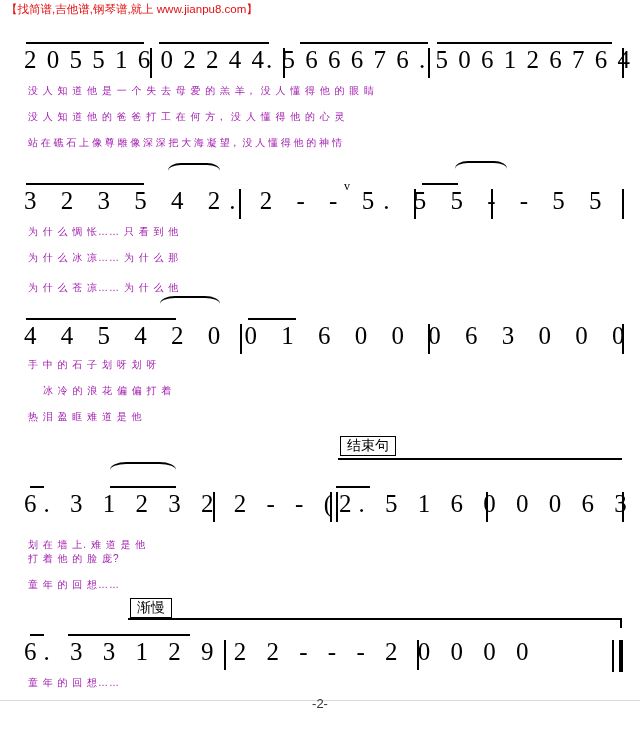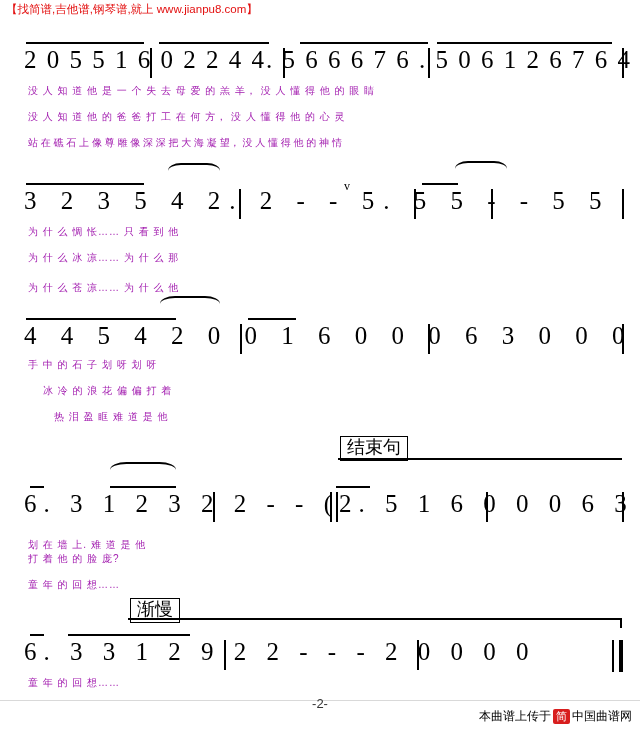--- a/index.html
+++ b/index.html
@@ -73,21 +73,21 @@
     border-radius: 50%/100%;
     height: 14px;
     border-left: 0; border-right: 0; border-bottom: 0;
   }
 
   
   .tagbox {
     position: absolute;
     border: 1.5px solid #000;
     background: #fff;
-    font-size: 18px;
+    font-size: 14px;
     font-family: "Liberation Sans", sans-serif;
     padding: 1px 6px 2px 6px;
     color: #000;
     line-height: 1.1;
   }
 
   
   .vmark {
     position: absolute;
     font-size: 12px;
@@ -185,21 +185,21 @@
     <div class="beam" style="left:248px; top:18px; width:48px;"></div>
 
     <div class="notes" style="left:24px; top:22px; letter-spacing:9px;">4 4 5 4 2 0 0   1 6 0 0 0   6 3 0 0 0 0</div>
 
     <div class="bar" style="left:240px; top:24px; height:30px;"></div>
     <div class="bar" style="left:428px; top:24px; height:30px;"></div>
     <div class="bar" style="left:622px; top:24px; height:30px;"></div>
 
     <div class="lyricline" style="left:28px; top:58px; letter-spacing:1px;">手 中 的 石 子      划 呀          划 呀</div>
     <div class="lyricline" style="left:43px; top:84px; letter-spacing:1px;">冰 冷 的 浪 花      偏 偏          打 着</div>
-    <div class="lyricline" style="left:28px; top:110px; letter-spacing:1px;margin-left:26px;">热 泪 盈 眶        难 道          是 他</div>
+    <div class="lyricline" style="left:28px; top:110px; letter-spacing:1px;">热 泪 盈 眶        难 道          是 他</div>
   </div>
 
   <div class="system" style="top:450px;">
 
     <div class="tagbox" style="left:340px; top:-14px;">结束句</div>
 
     <div class="barthin" style="left:338px; top:8px; width:284px; height:2px;"></div>
 
     <div class="slur" style="left:110px; top:12px; width:66px;"></div>
 
@@ -234,16 +234,13 @@
     <div class="bar" style="left:224px; top:40px; height:30px;"></div>
     <div class="bar" style="left:417px; top:40px; height:30px;"></div>
     <div class="bar" style="left:612px; top:40px; height:32px;"></div>
     <div class="bar" style="left:619px; top:40px; height:32px; width:4px;"></div>
 
     <div class="lyricline" style="left:28px; top:76px; letter-spacing:1px;">童   年 的 回        想……</div>
   </div>
 
   <div class="footrule" style="top:700px;"></div>
   <div class="pagenum">-2-</div>
-  <div class="credit">
-    <span>本曲谱上传于</span><span class="logo">简</span><span class="site">中国曲谱网</span>
-  </div>
 </div>
 
 </body></html>

